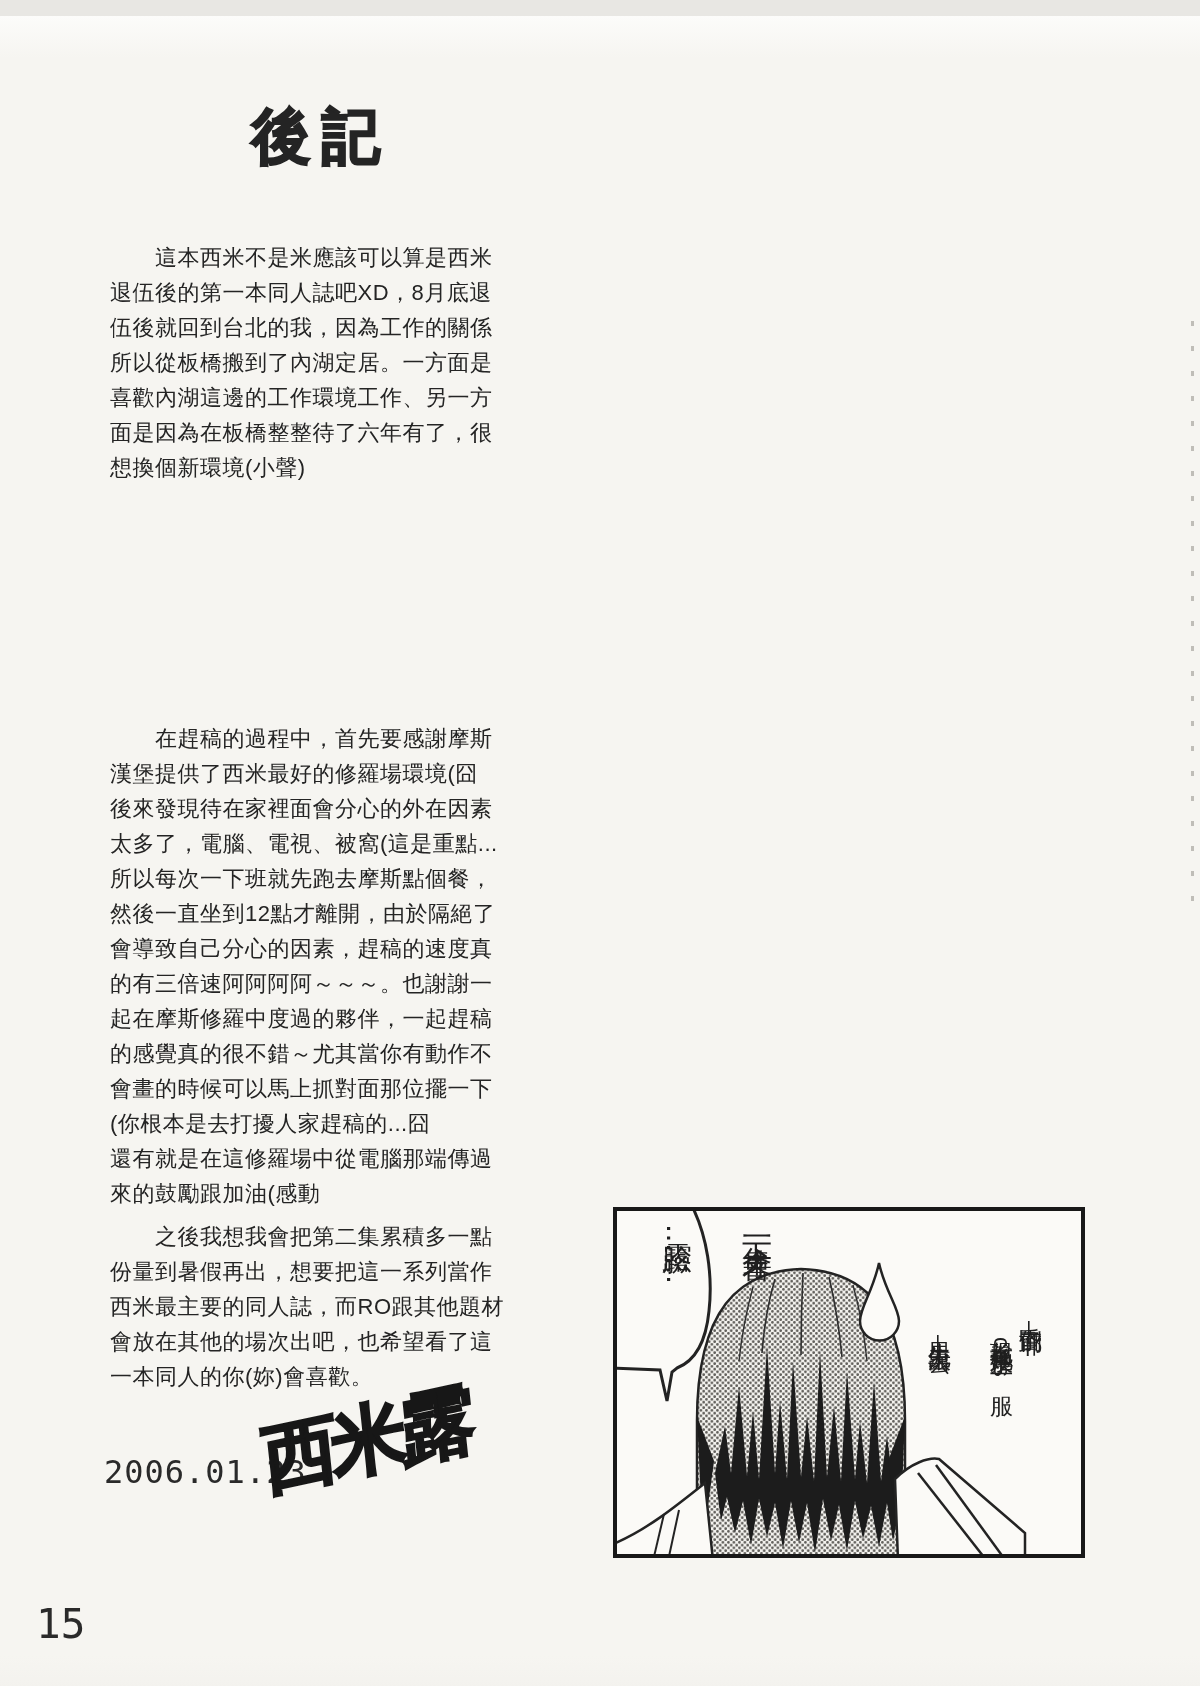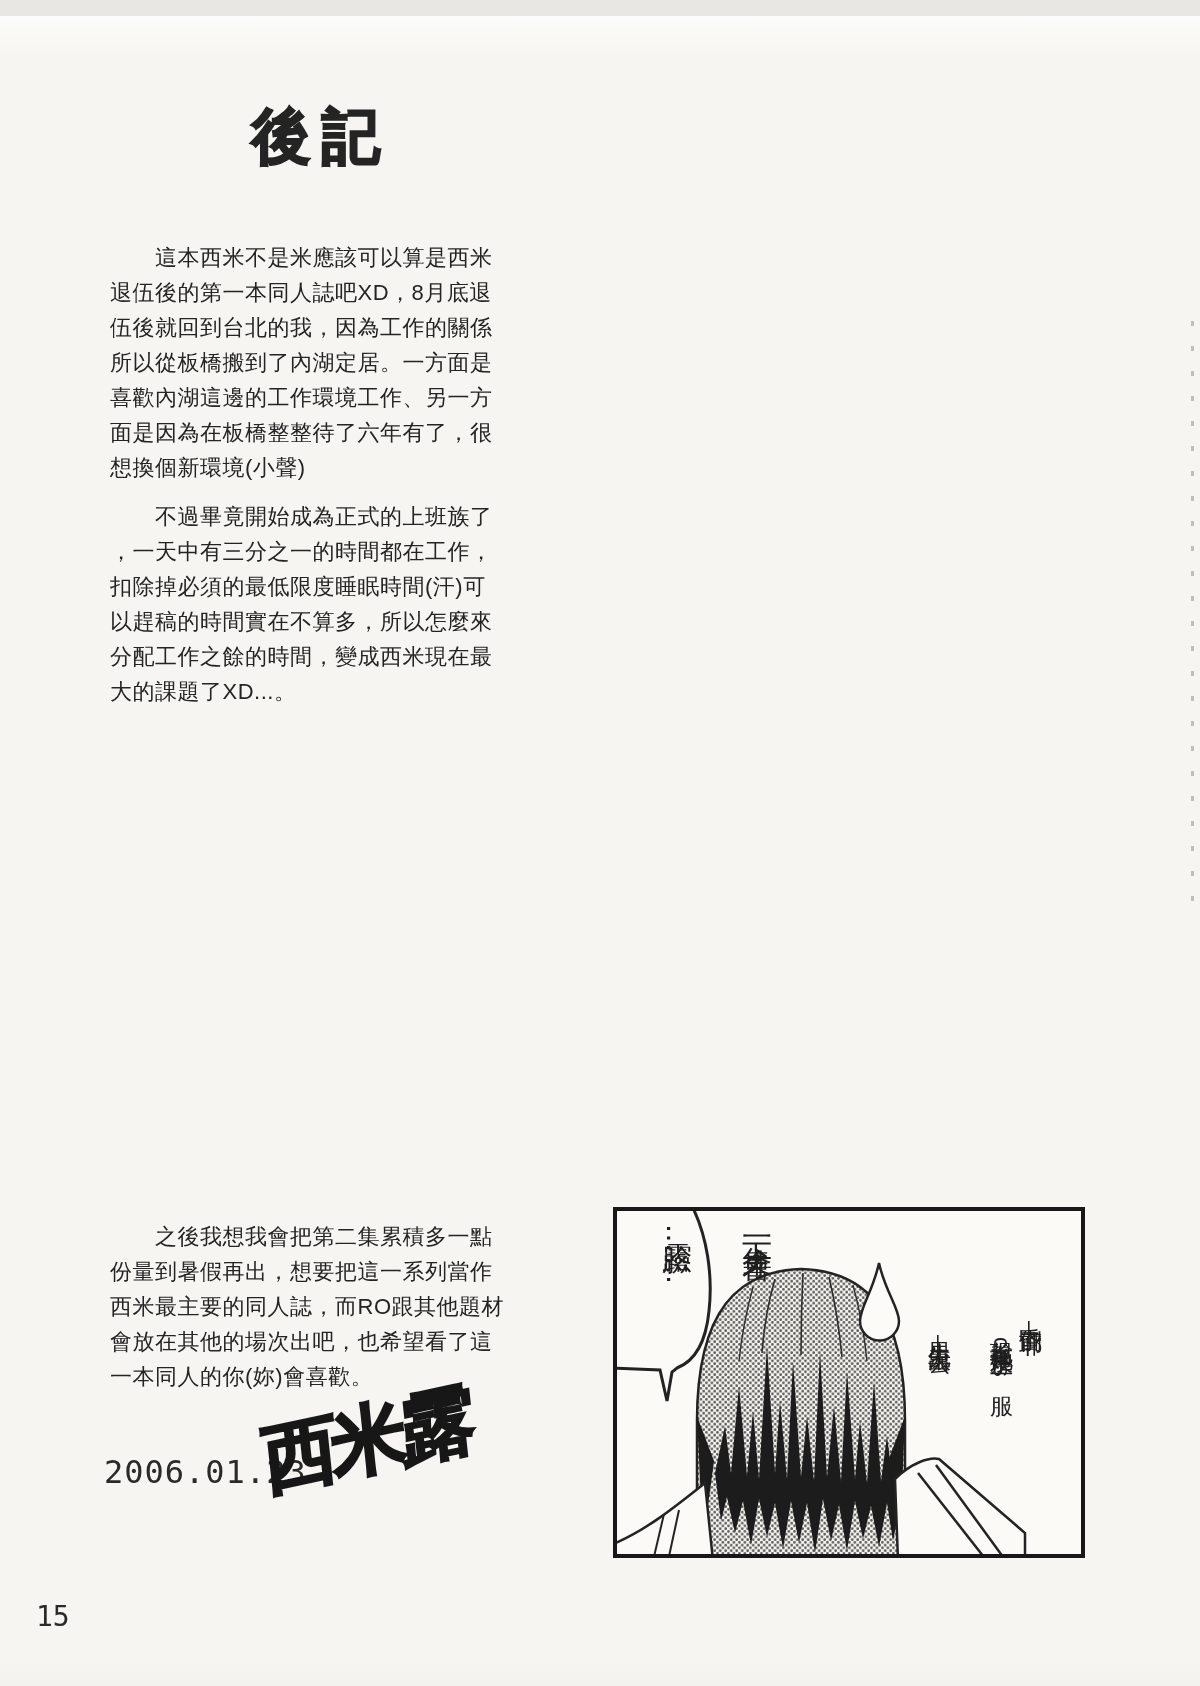--- a/index.html
+++ b/index.html
@@ -44,21 +44,21 @@
     font-size:76px;font-weight:900;letter-spacing:-6px;
     color:#171717;
     -webkit-text-stroke:2px #171717;
     transform:rotate(-12deg) skewX(-6deg);
     transform-origin:left top;
     white-space:nowrap;
   }
   .page-number{
     position:absolute;left:36px;top:1584px;
     font-family:"DejaVu Sans Mono","Liberation Mono",monospace;
-    font-size:28px;color:#2a2a2a;
+    font-size:41px;color:#2a2a2a;
   }
   
   .panel{
     position:absolute;left:613px;top:1191px;
     width:472px;height:351px;
     border:4px solid #181818;
     background:#fbfaf7;
     box-sizing:border-box;
     overflow:hidden;
   }
@@ -101,26 +101,34 @@
   <div class="page-title">後記</div>
 
 
   <div class="para p1">　　這本西米不是米應該可以算是西米
 退伍後的第一本同人誌吧XD，8月底退
 伍後就回到台北的我，因為工作的關係
 所以從板橋搬到了內湖定居。一方面是
 喜歡內湖這邊的工作環境工作、另一方
 面是因為在板橋整整待了六年有了，很
 想換個新環境(小聲)</div>
-  <div class="para p2">　　不過畢竟開始成為正式的上班族了
-，一天中有三分之一的時間都在工作，
-扣除掉必須的最低限度睡眠時間(汗)可
-以趕稿的時間實在不算多，所以怎麼來
-分配工作之餘的時間，變成西米現在最
-大的課題了XD...。</div>
+  <div class="para p3">　　在趕稿的過程中，首先要感謝摩斯
+漢堡提供了西米最好的修羅場環境(囧
+後來發現待在家裡面會分心的外在因素
+太多了，電腦、電視、被窩(這是重點...
+所以每次一下班就先跑去摩斯點個餐，
+然後一直坐到12點才離開，由於隔絕了
+會導致自己分心的因素，趕稿的速度真
+的有三倍速阿阿阿阿～～～。也謝謝一
+起在摩斯修羅中度過的夥伴，一起趕稿
+的感覺真的很不錯～尤其當你有動作不
+會畫的時候可以馬上抓對面那位擺一下
+(你根本是去打擾人家趕稿的...囧
+還有就是在這修羅場中從電腦那端傳過
+來的鼓勵跟加油(感動</div>
   <div class="para p4">　　之後我想我會把第二集累積多一點
 份量到暑假再出，想要把這一系列當作
 西米最主要的同人誌，而RO跟其他題材
 會放在其他的場次出吧，也希望看了這
 一本同人的你(妳)會喜歡。</div>
 
   <div class="date">2006.01.23</div>
 
   <div class="signature">西米露</div>
 

